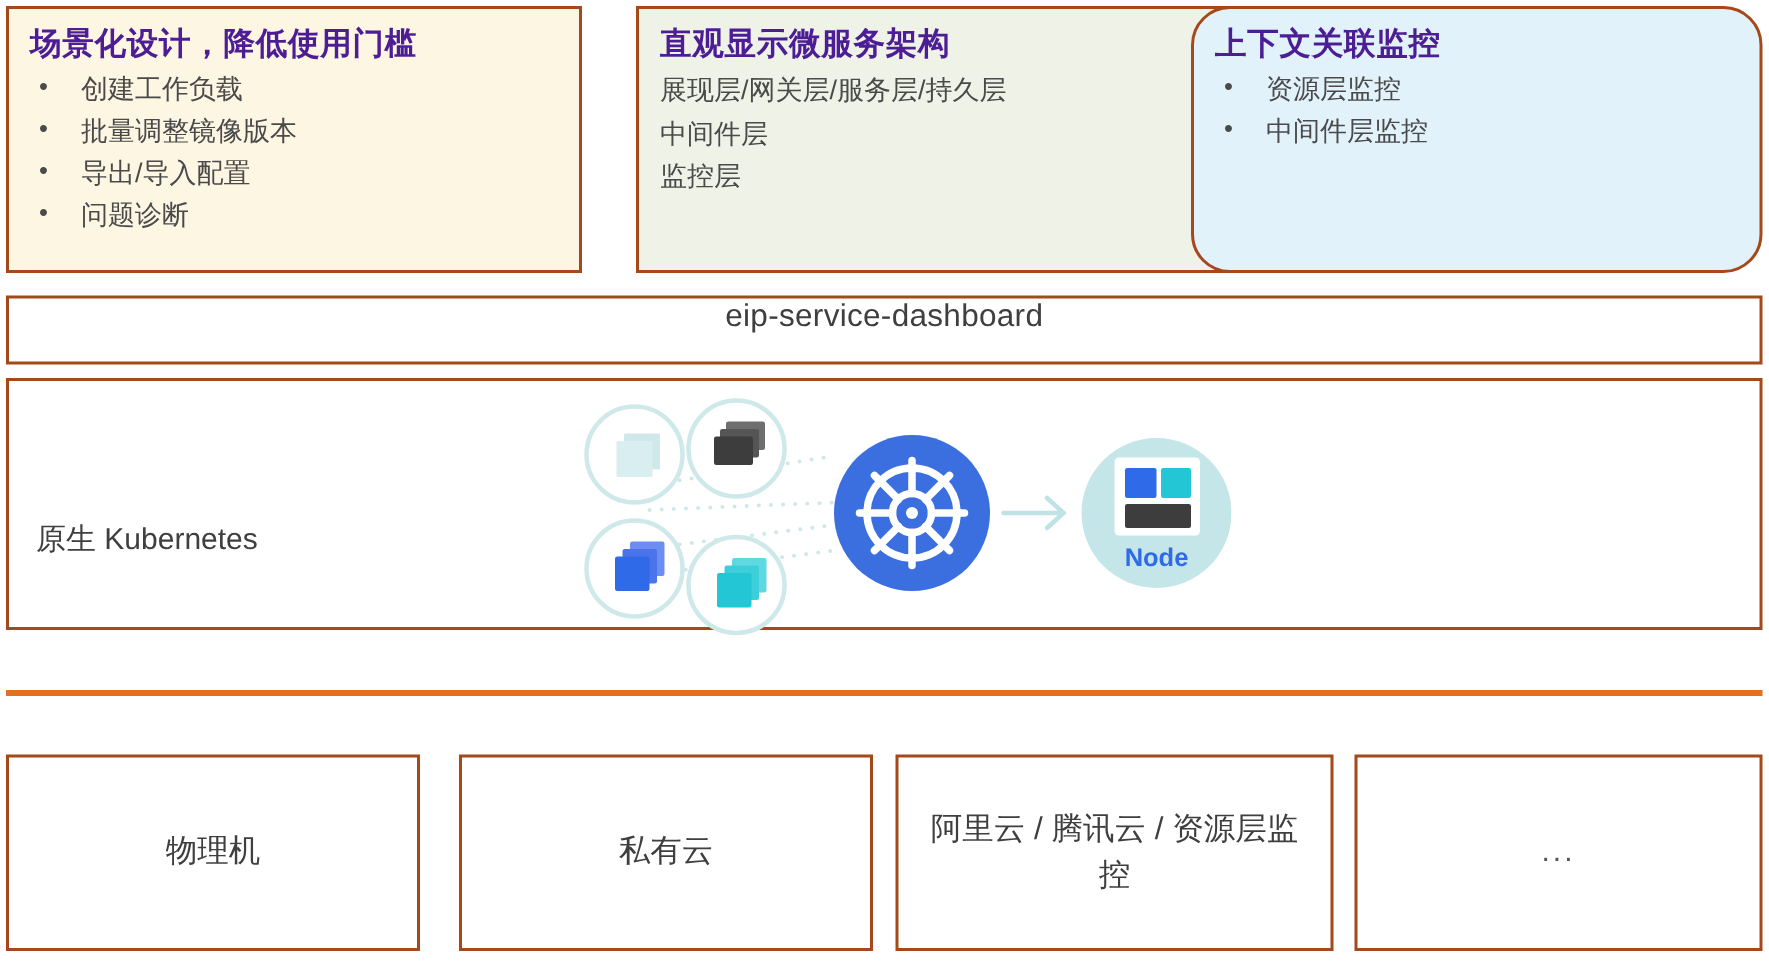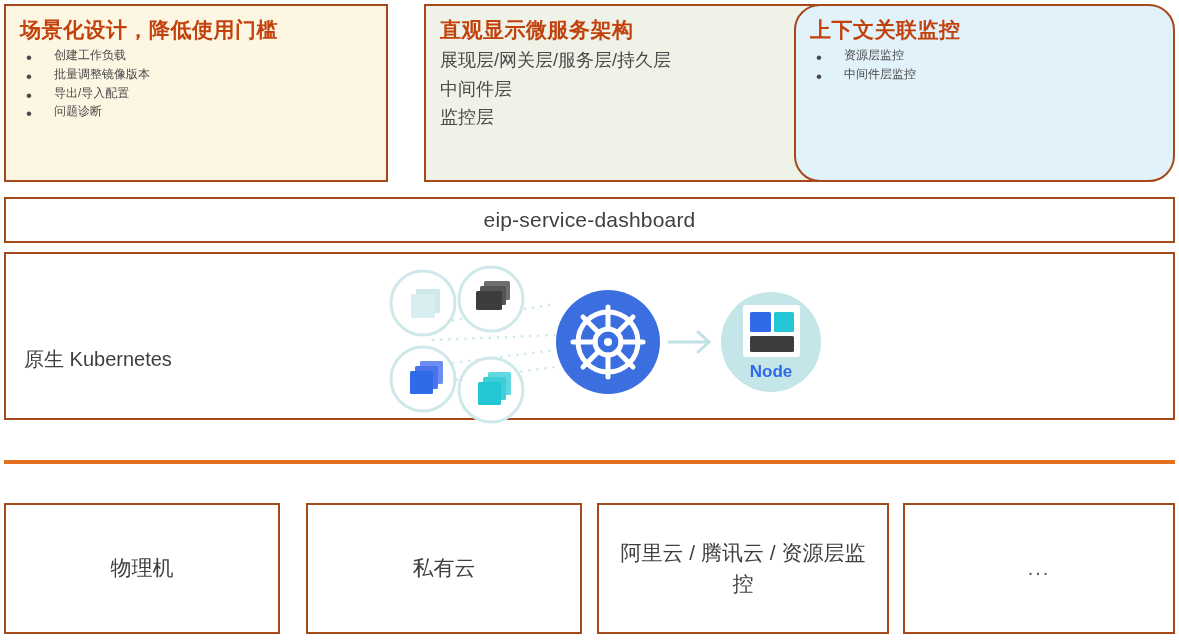--- a/index.html
+++ b/index.html
@@ -25,34 +25,34 @@
     box-sizing: border-box;
     padding: 10px 14px 0 14px;
   }
   .card-1 { left: 4px;   width: 384px; background: #fdf6e3; }
   .card-2 { left: 424px; width: 435px; background: #eef2e7; }
   .card-3 { left: 794px; width: 381px; background: #e2f2fb; border-radius: 26px; }
 
   .card-title {
     font-size: 21px;
     font-weight: bold;
-    color: #c2410c;
+    color: #4c1d95;
     letter-spacing: 0.5px;
     line-height: 1.35;
     margin: 0 0 2px 0;
     white-space: nowrap;
   }
 
   .bullet-list {
     list-style: none;
     margin: 0;
     padding: 0;
   }
   .bullet-list li {
-    font-size: 12px;
+    font-size: 18px;
     color: #4a4a4a;
     line-height: 1.55;
     position: relative;
     padding-left: 34px;
   }
   .bullet-list li::before {
     content: "•";
     position: absolute;
     left: 6px;
     top: -1px;
@@ -75,21 +75,20 @@
   .dashboard-bar {
     position: absolute;
     left: 4px;
     top: 197px;
     width: 1171px;
     height: 46px;
     border: 2px solid #a6491a;
     box-sizing: border-box;
     background: #ffffff;
     display: flex;
-    align-items: center;
     justify-content: center;
   }
   .dashboard-bar .label {
     font-size: 21px;
     color: #3f3f3f;
     letter-spacing: 0.2px;
   }
 
   
   .k8s-panel {

